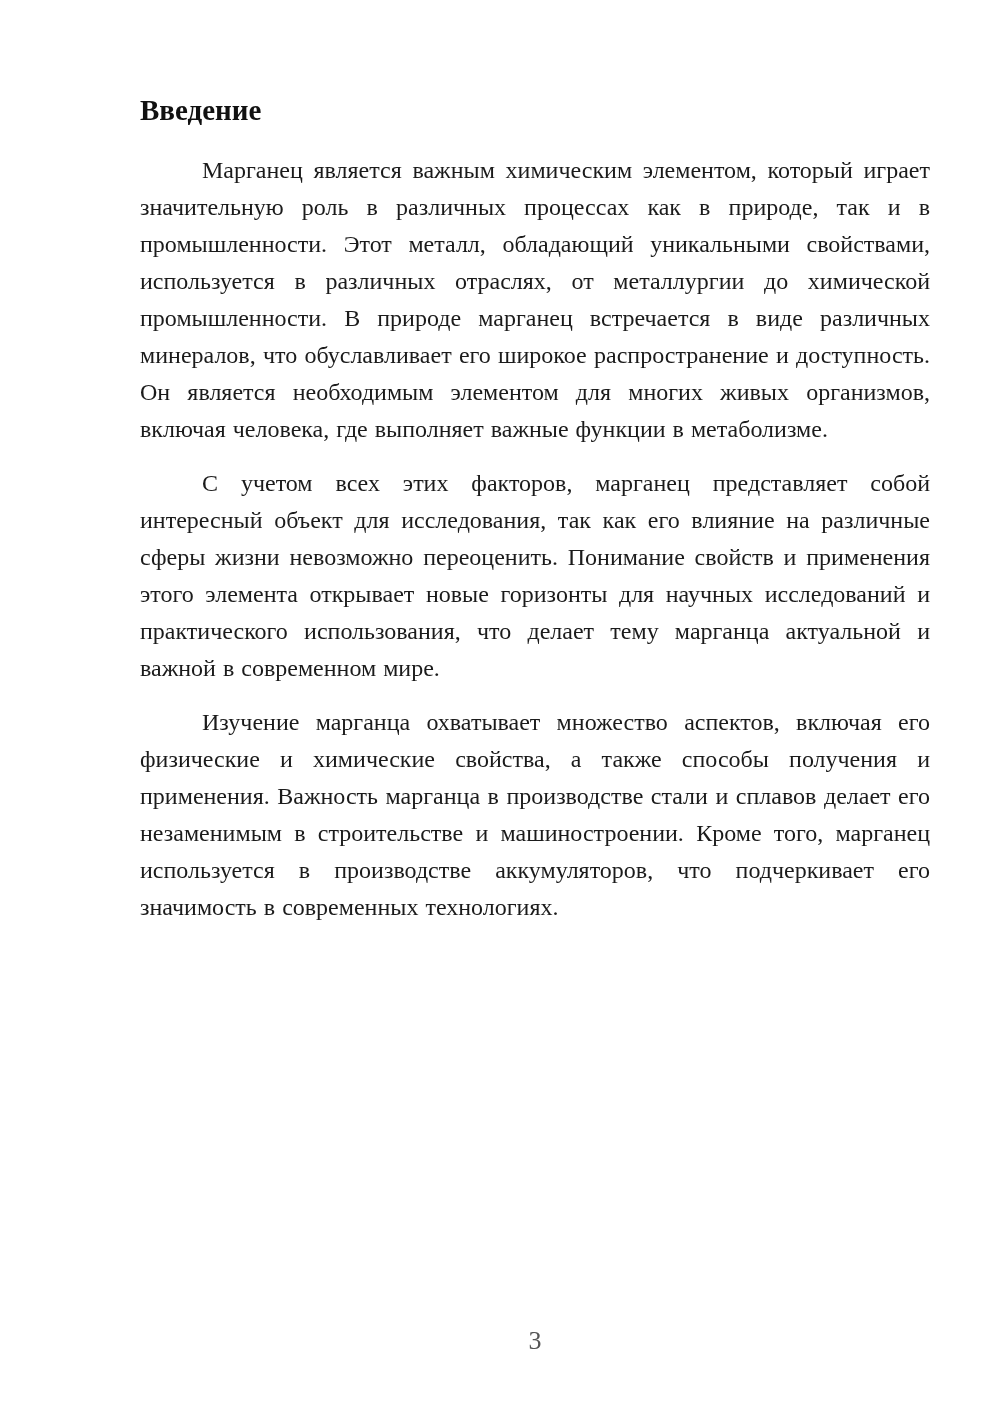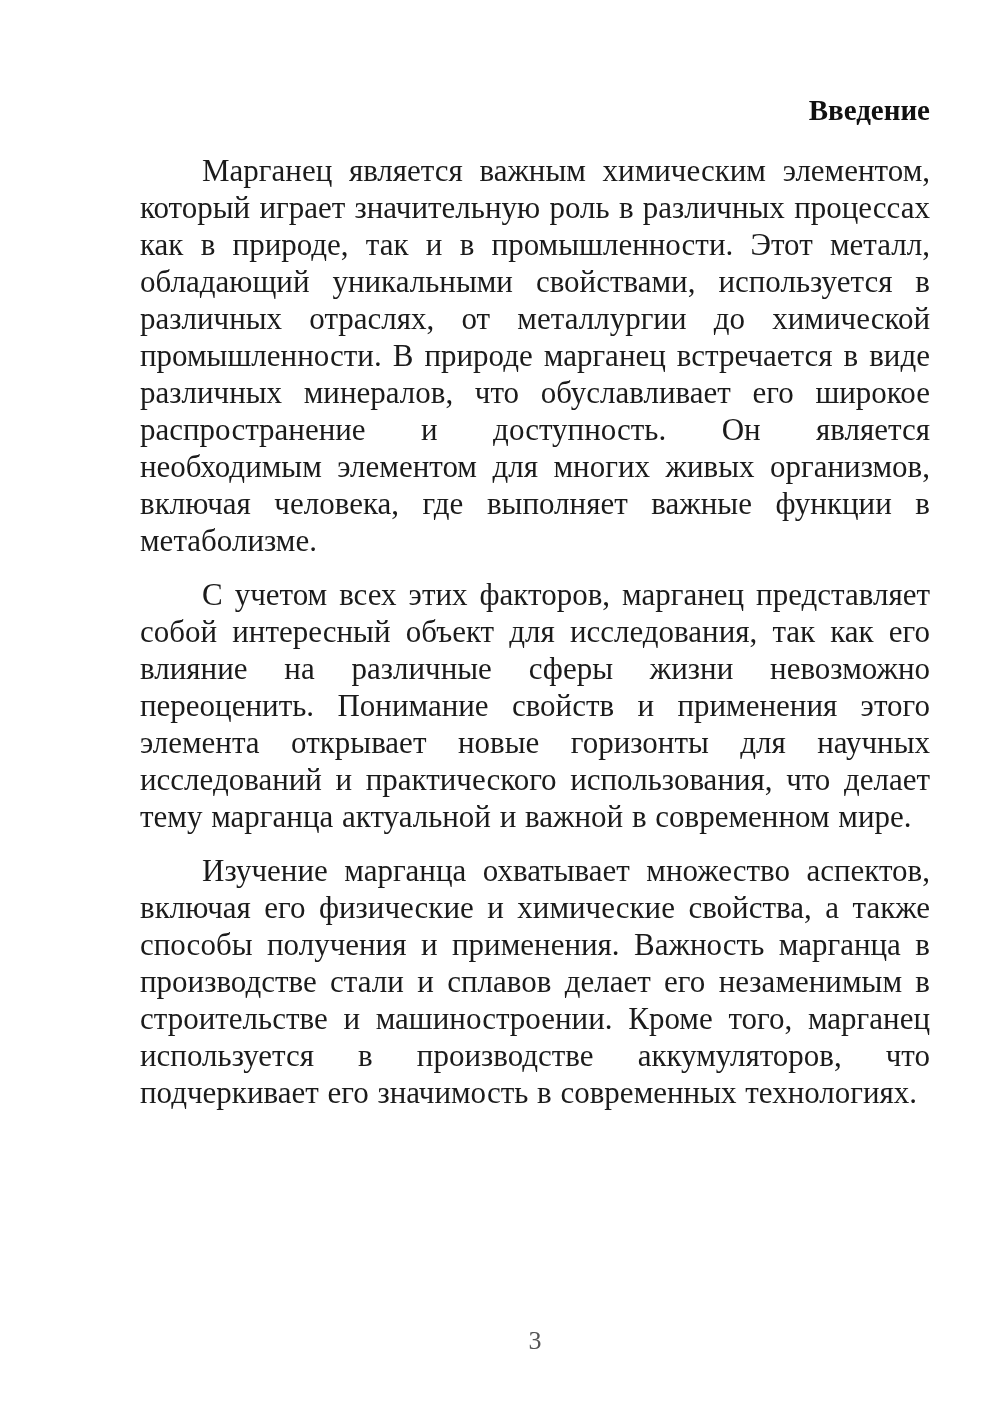--- a/index.html
+++ b/index.html
@@ -18,27 +18,27 @@
   }
   .content {
     position: absolute;
     top: 94px;
     left: 140px;
     width: 790px;
   }
   .title {
     font-size: 29px;
     font-weight: bold;
-    text-align: right;
+    text-align: left;
     margin: 0 0 26px 0;
     line-height: 32px;
     color: #111111;
   }
   .para {
-    font-size: 31px;
+    font-size: 24px;
     line-height: 37px;
     text-align: justify;
     text-indent: 62px;
     margin: 0 0 17px 0;
     word-spacing: 1px;
   }
   .page-number {
     position: absolute;
     top: 1326px;
     left: 140px;

